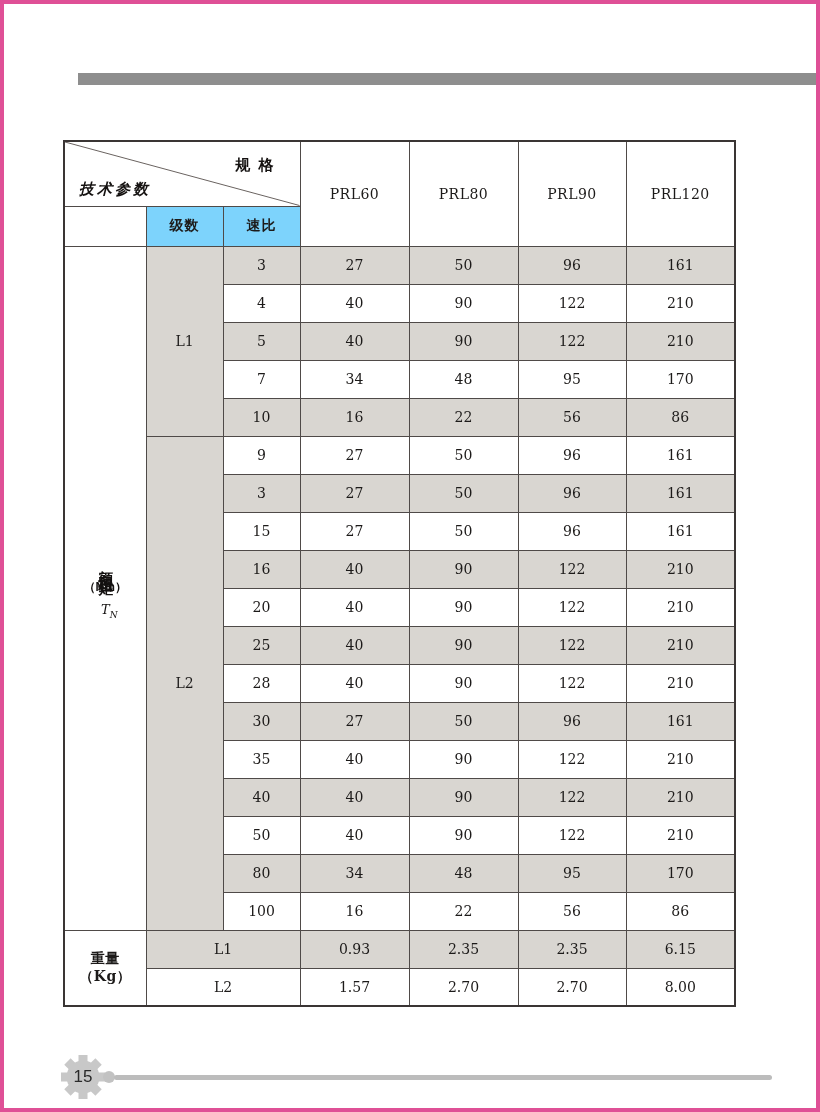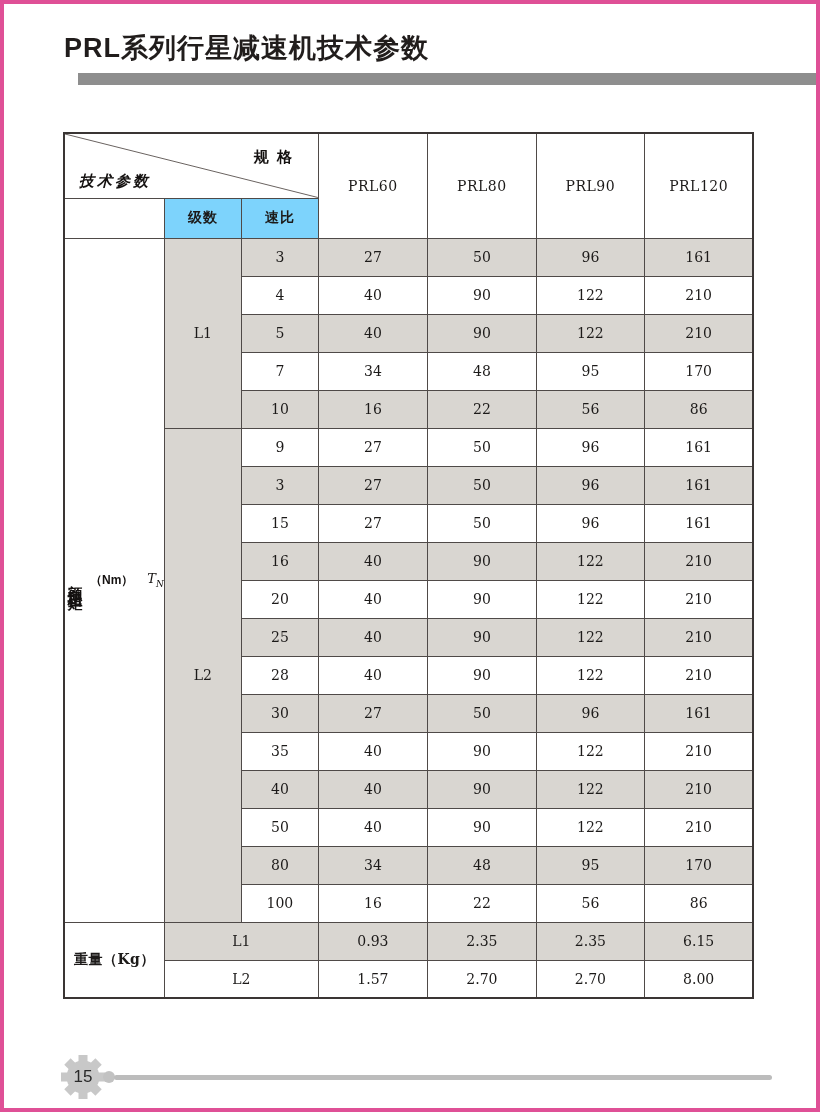--- a/index.html
+++ b/index.html
@@ -10,21 +10,21 @@
     font-family:"Liberation Sans", sans-serif; color:#1c1a19;
   }
   .title {
     position:absolute; left:60px; top:26px;
     font-size:27px; font-weight:bold; letter-spacing:1px; color:#211d1c;
   }
   .title-bar {
     position:absolute; left:74px; top:69px; right:0; height:12px; background:#8e8e8e;
   }
   table.spec {
-    position:absolute; left:59px; top:128px;
+    position:absolute; left:59px; top:136px;
     border-collapse:collapse; table-layout:fixed;
     border:2px solid #3a3534;
   }
   table.spec td {
     border:1px solid #4f4a48; text-align:center; vertical-align:middle;
     font-family:"DejaVu Serif", serif; font-size:14px; color:#1c1a19;
     padding:0; overflow:hidden;
   }
   tr.rh1 { height:65px; } tr.rh2 { height:40px; }
   tr.dr { height:38px; }
@@ -45,21 +45,21 @@
   .diag .tr {
     position:absolute; right:24px; top:14px;
     font-family:"Liberation Sans", sans-serif; font-weight:bold;
     font-size:15px; letter-spacing:2px; color:#141110;
   }
   td.cjk-h {
     background:#7dd3fc; font-family:"Liberation Sans", sans-serif;
     font-weight:bold; font-size:15px; letter-spacing:1px; color:#141110;
   }
   td.torque-cell { background:#ffffff; }
-  .torque-wrap { display:flex; flex-direction:row; align-items:center; gap:6px; }
+  .torque-wrap { display:flex; flex-direction:column; align-items:center; gap:6px; }
   .torque-vert {
     writing-mode:vertical-rl; text-orientation:upright;
     font-family:"Liberation Sans", sans-serif; font-weight:bold;
     font-size:15px; letter-spacing:4px; color:#141110;
   }
   .torque-unit { font-family:"Liberation Sans", sans-serif; font-weight:bold; font-size:12px; color:#141110; }
   .torque-sym { font-family:"DejaVu Serif", serif; font-style:italic; font-size:13px; color:#141110;margin-left:8px; }
   .torque-sym sub { font-size:9px; }
   td.wlabel {
     font-family:"Liberation Sans", sans-serif; font-weight:bold;
@@ -79,21 +79,20 @@
   .footer-line {
     position:absolute; left:110px; top:22.5px; width:658px; height:5px;
     background:#bcbcbc; border-radius:3px;
   }
 </style>
 </head>
 <body>
 
 <div class="page">
 
-  <div class="title">PRL系列行星减速机技术参数</div>
   <div class="title-bar"></div>
 
   <table class="spec">
     <colgroup>
       <col style="width:82px">
         <col style="width:77px">
         <col style="width:77px">
       <col style="width:109px">
         <col style="width:109px">
         <col style="width:108px">

